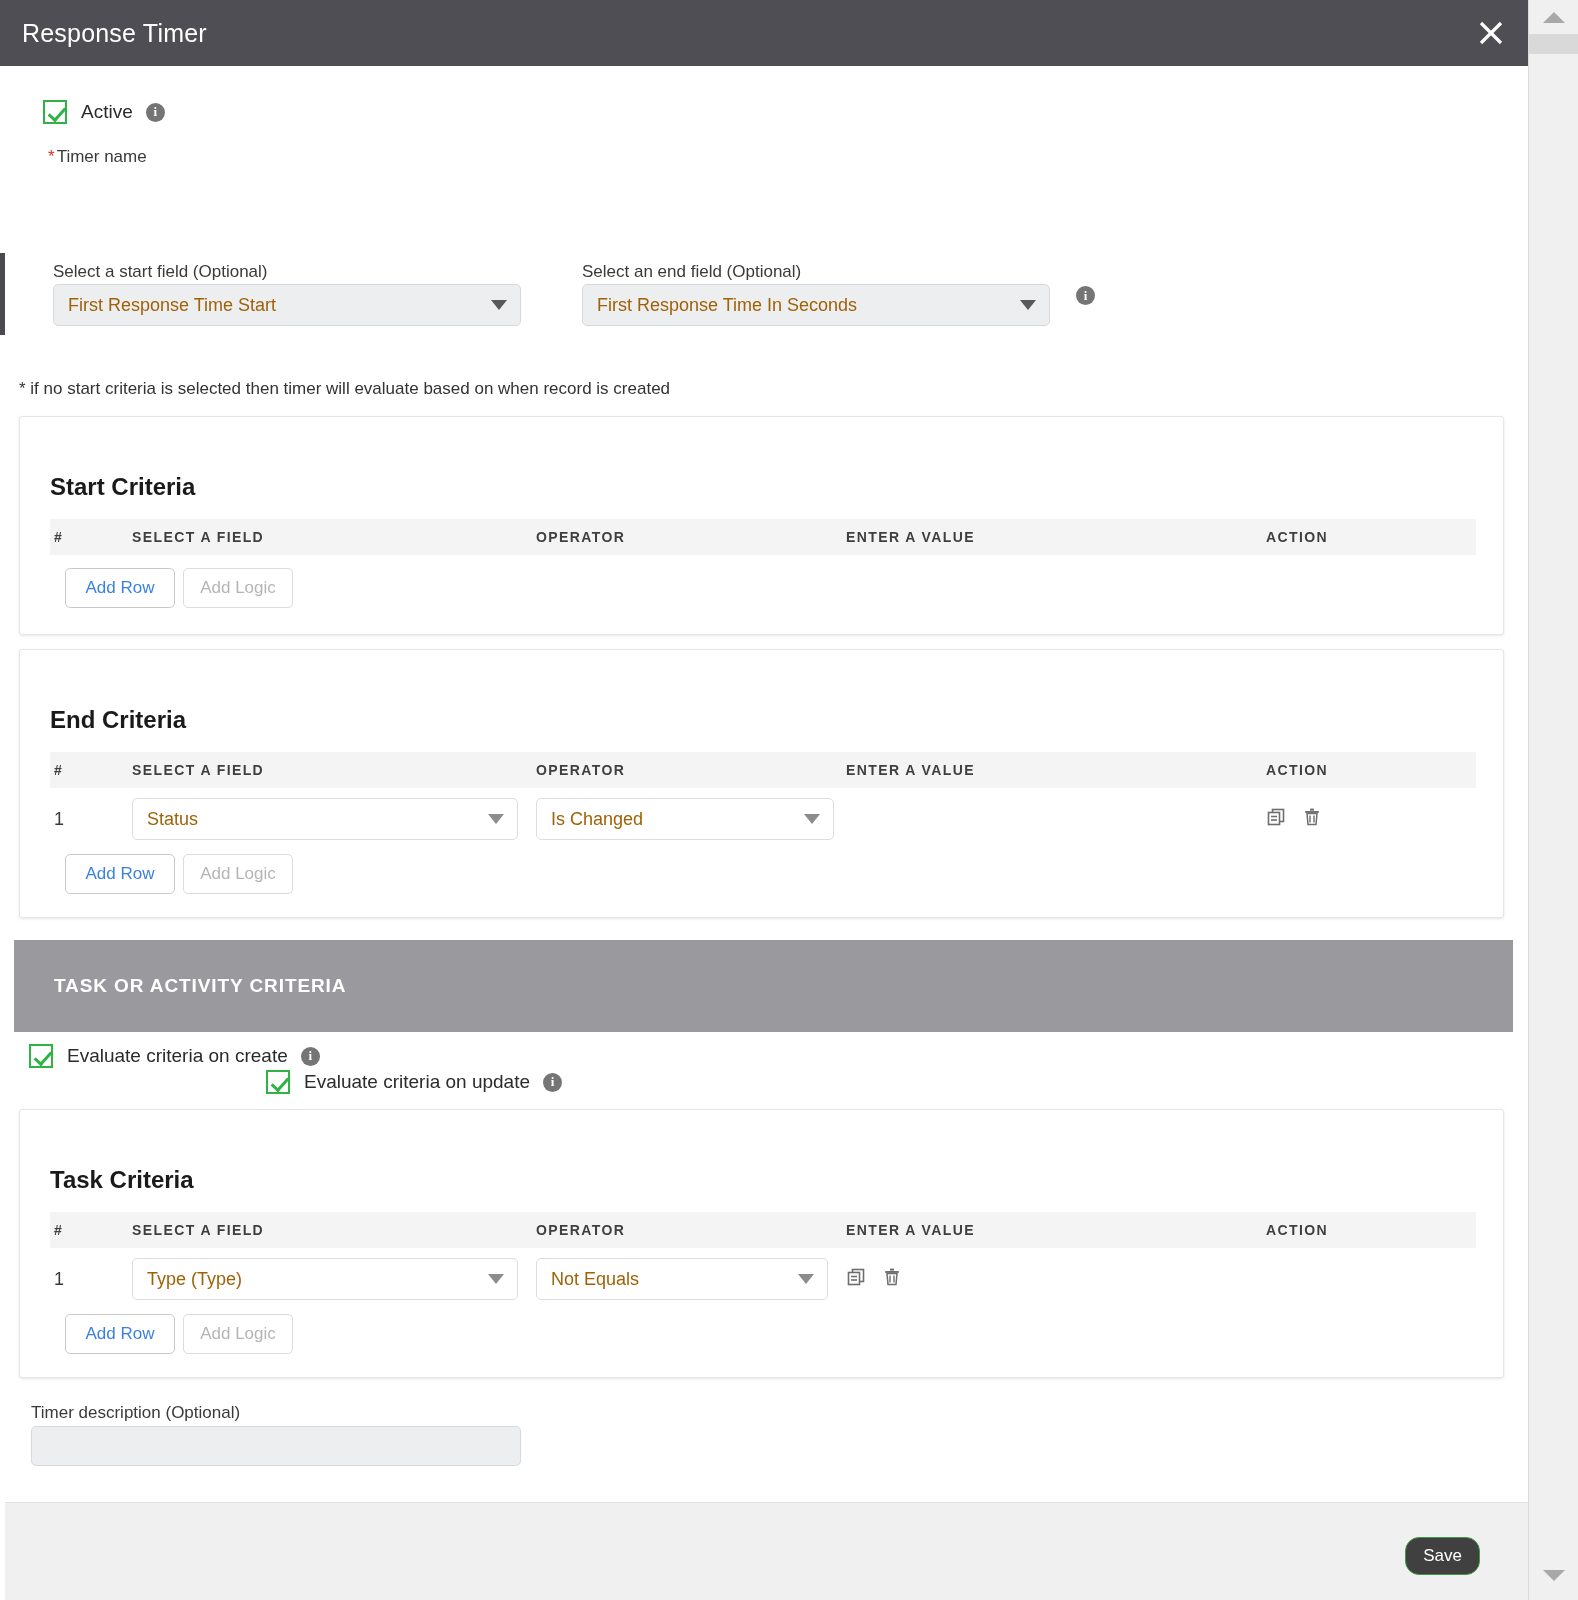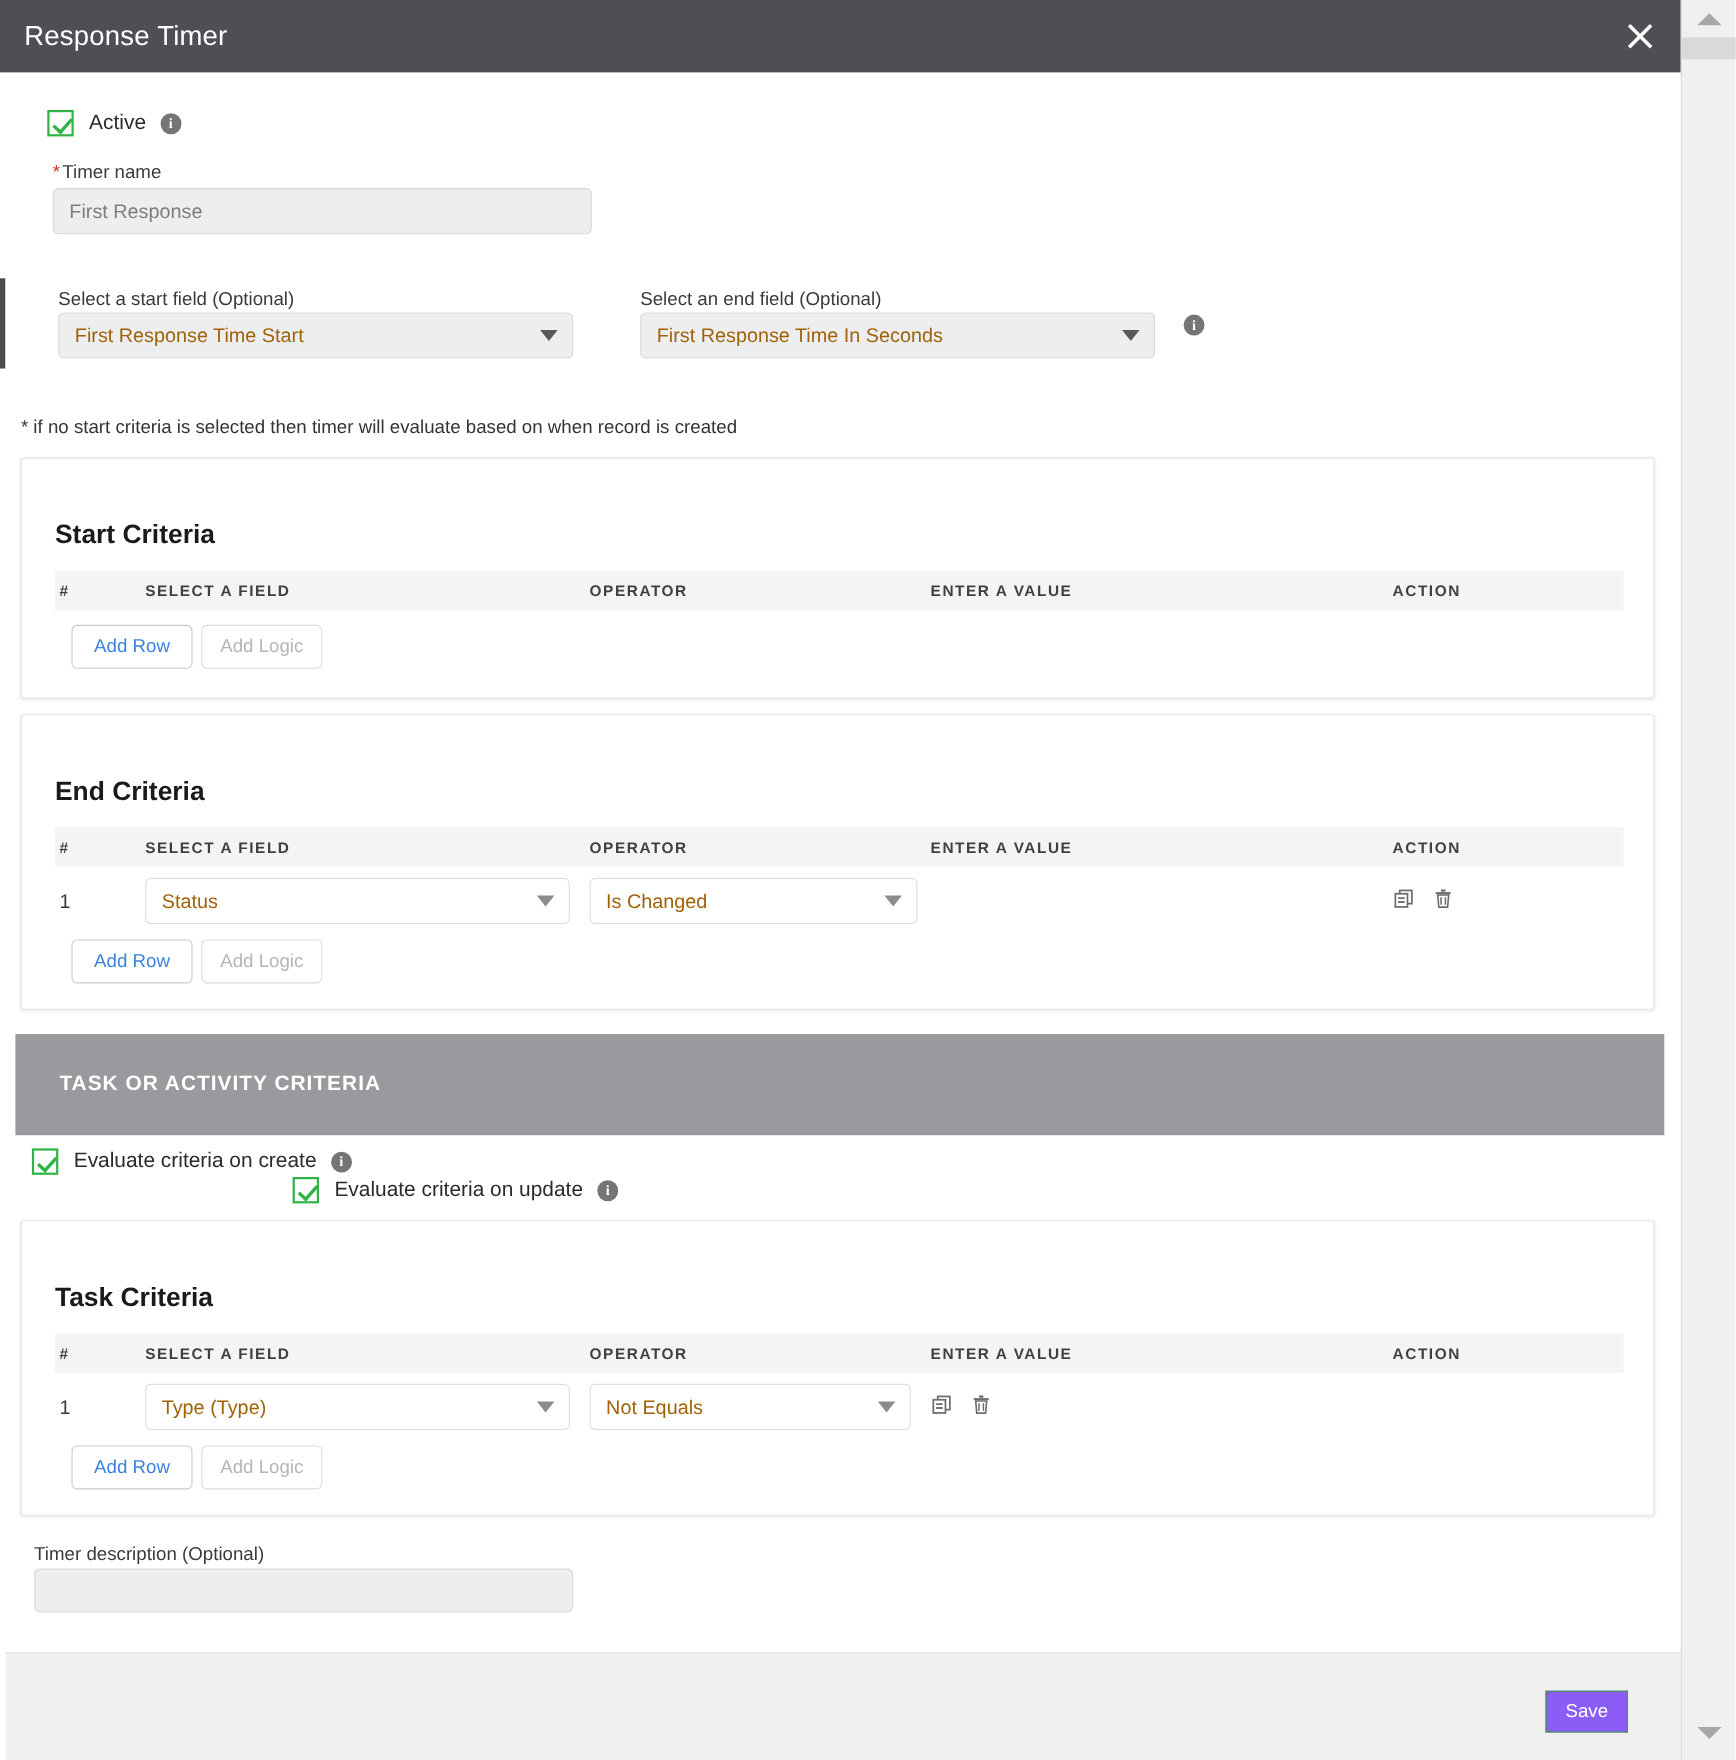--- a/index.html
+++ b/index.html
@@ -239,23 +239,23 @@
   
   .footer {
     position: absolute; left: 5px; top: 1480px;
     width: 1523px; height: 120px;
     background: #f0f0f0;
     border-top: 1px solid #e2e2e2;
   }
   .btn-save {
     position: absolute; right: 48px; top: 34px;
     width: 75px; height: 38px;
-    background: #8b5cf6;
+    background: #404040;
     border: 1px solid #3f9a43;
-    border-radius: 0;
+    border-radius: 14px;
     color: #ffffff;
     font-size: 17px;
     font-family: "Liberation Sans", sans-serif;
     cursor: pointer;
   }
   .footer-white {
     position: absolute; left: 5px; top: 1480px;
     width: 1523px; height: 22px;
     background: #ffffff;
   }
@@ -282,21 +282,20 @@
 
     <div class="cbx-row" style="position:absolute; left:38px; top:34px;">
       <span class="cbx"></span>
       <span class="cbx-label">Active</span>
       <span class="info-icon">i</span>
     </div>
 
     <div class="field-label" style="position:absolute; left:43px; top:81px;">
       <span class="req-star">*</span><span>Timer name</span>
     </div>
-    <input class="txt-input" type="text" style="position: absolute; left: 43px; top: 105px;" placeholder="First Response">
 
     <div class="field-label" style="position:absolute; left:48px; top:196px;">Select a start field (Optional)</div>
     <div class="sel-wrap" style="position:absolute; left:48px; top:218px; width:468px;">
       <div class="sel-box">First Response Time Start</div>
       <span class="sel-caret"></span>
     </div>
 
     <div class="field-label" style="position:absolute; left:577px; top:196px;">Select an end field (Optional)</div>
     <div class="sel-wrap" style="position:absolute; left:577px; top:218px; width:468px;">
       <div class="sel-box">First Response Time In Seconds</div>

